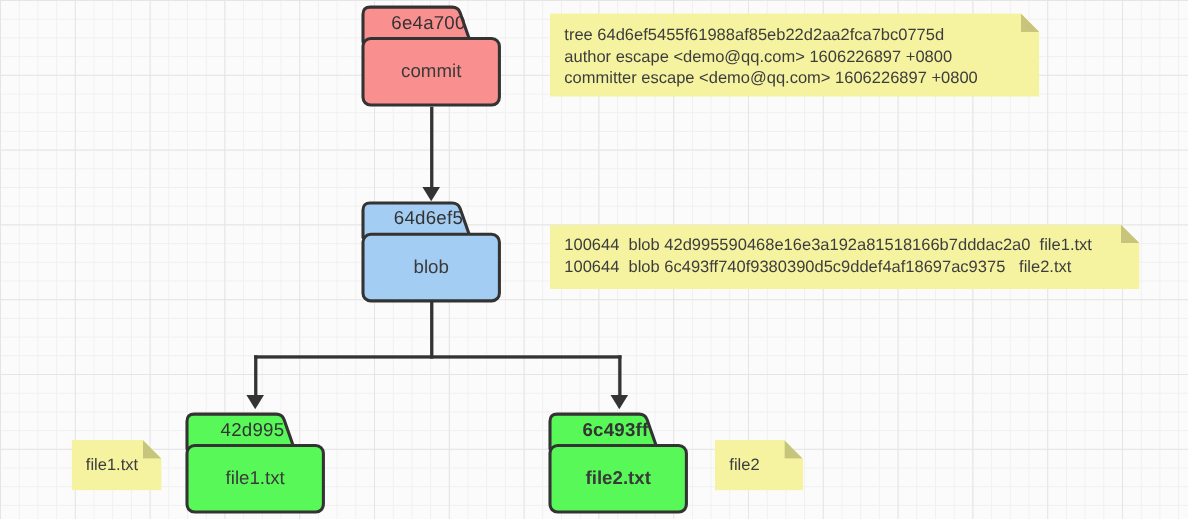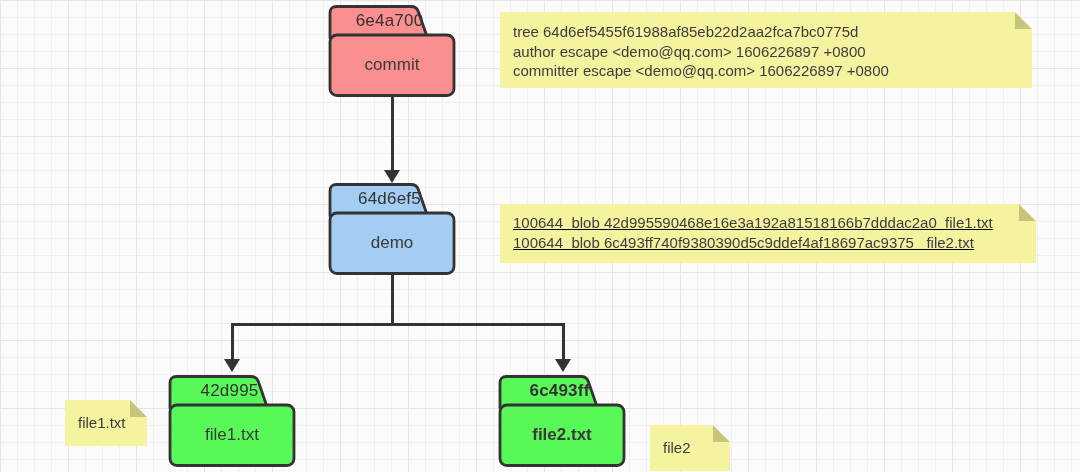--- a/index.html
+++ b/index.html
@@ -90,21 +90,21 @@
   </div>
 
   <div class="line" style="left:391px; top:97px; width:3px; height:75px;"></div>
   <div class="arrowhead" style="left:384px; top:170px;"></div>
 
   <div class="node node-tree" style="left:328px; top:181px;">
     <svg class="folder-shape">
         <use href="#folder"></use>
       </svg>
     <div class="tab-label">64d6ef5</div>
-    <div class="body-label">demo</div>
+    <div class="body-label">blob</div>
   </div>
 
   <div class="line" style="left:391px; top:273px; width:3px; height:53px;"></div>
   <div class="line" style="left:231px; top:323px; width:334px; height:3px;"></div>
   <div class="line" style="left:231px; top:323px; width:3px; height:37px;"></div>
   <div class="arrowhead" style="left:224px; top:359px;"></div>
   <div class="line" style="left:562px; top:323px; width:3px; height:37px;"></div>
   <div class="arrowhead" style="left:555px; top:359px;"></div>
 
   <div class="node node-blob" style="left:168px; top:373px;">
@@ -116,40 +116,40 @@
   </div>
 
   <div class="node node-blob" style="left:498px; top:373px;font-weight:bold;">
     <svg class="folder-shape">
         <use href="#folder"></use>
       </svg>
     <div class="tab-label">6c493ff</div>
     <div class="body-label">file2.txt</div>
   </div>
 
-  <div class="note" style="left:500px; top:12px; width:532px; height:76px;">
+  <div class="note" style="left:500px; top:12px; width:445px; height:76px;">
     <div class="fold"></div>
     <div class="note-text-block">
       <div class="note-line">tree 64d6ef5455f61988af85eb22d2aa2fca7bc0775d</div>
       <div class="note-line">author escape &lt;demo@qq.com&gt; 1606226897 +0800</div>
       <div class="note-line">committer escape &lt;demo@qq.com&gt; 1606226897 +0800</div>
     </div>
   </div>
 
-  <div class="note" style="left:500px; top:204px; width:536px; height:59px;text-decoration:underline;">
+  <div class="note" style="left:500px; top:204px; width:536px; height:59px;">
     <div class="fold"></div>
     <div class="note-text-block" style="padding-top:9px;">
       <div class="note-line">100644  blob 42d995590468e16e3a192a81518166b7dddac2a0  file1.txt</div>
       <div class="note-line">100644  blob 6c493ff740f9380390d5c9ddef4af18697ac9375   file2.txt</div>
     </div>
   </div>
 
   <div class="note note-small" style="left:65px; top:400px; width:82px; height:46px;">
     <div class="fold"></div>
     <div class="note-line">file1.txt</div>
   </div>
 
-  <div class="note note-small" style="left:650px; top:400px; width:80px; height:46px;margin-top:25px;">
+  <div class="note note-small" style="left:650px; top:400px; width:80px; height:46px;">
     <div class="fold"></div>
     <div class="note-line">file2</div>
   </div>
 
 </div>
 
 </body></html>

